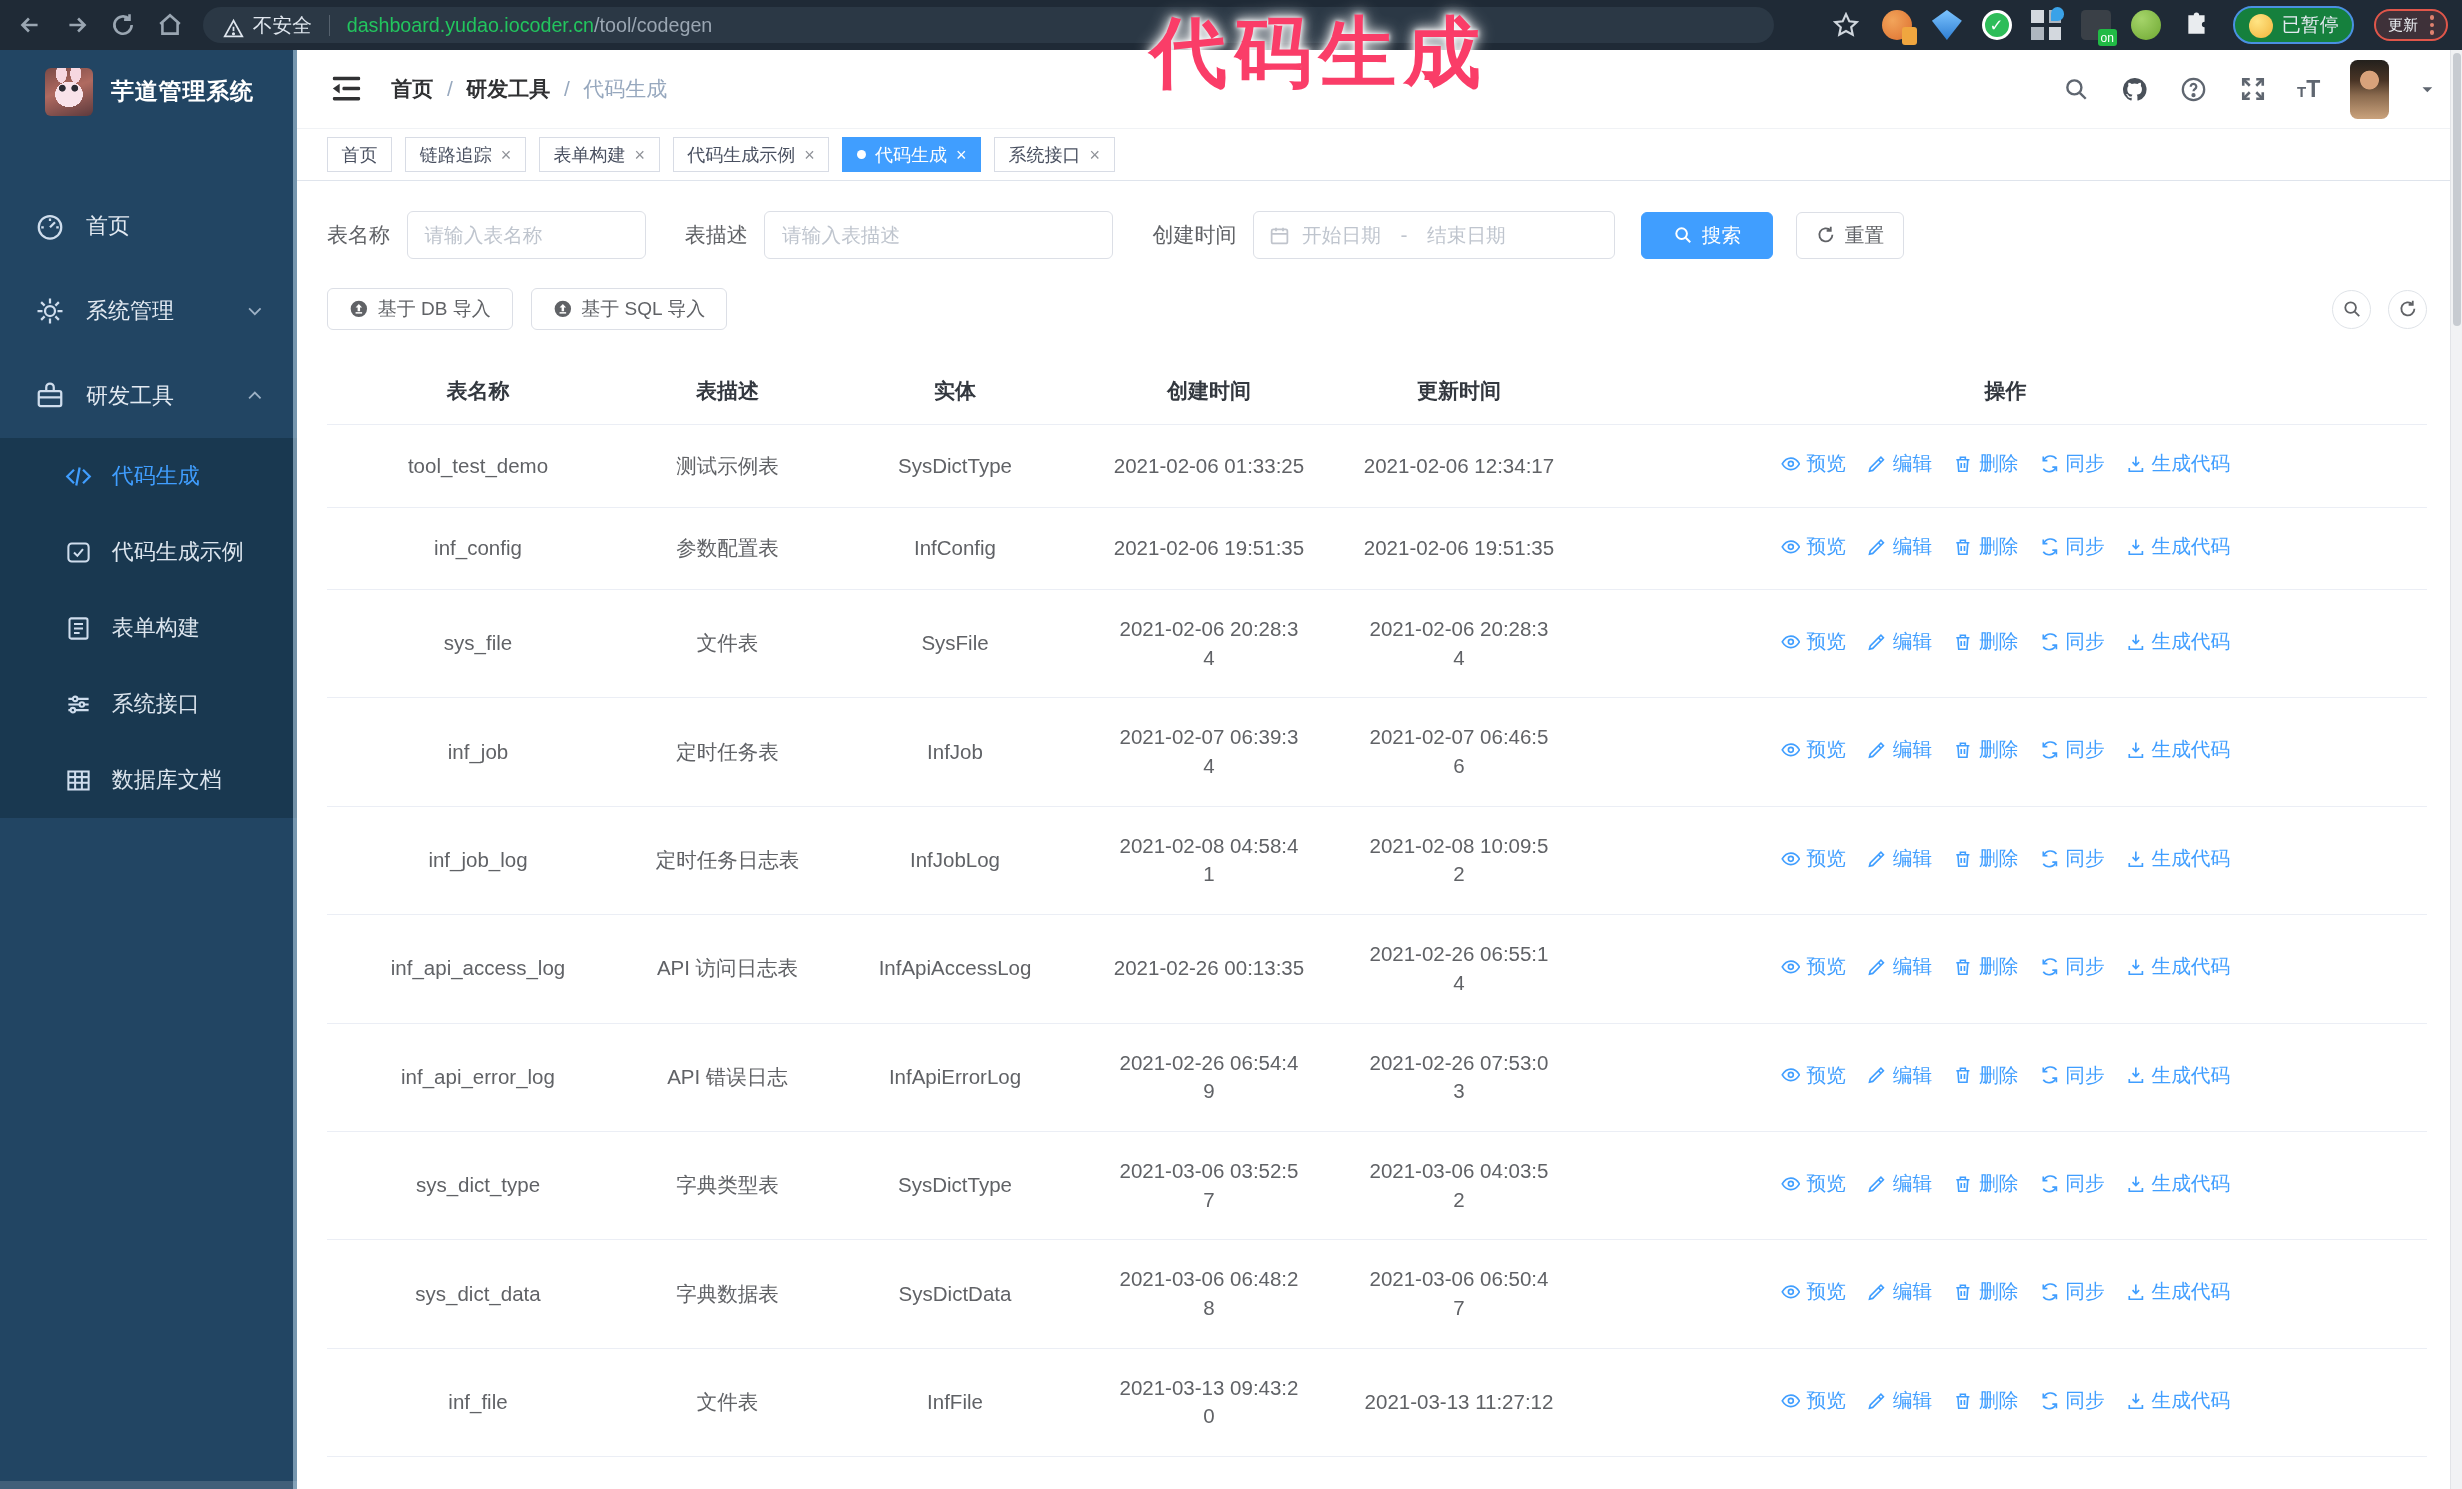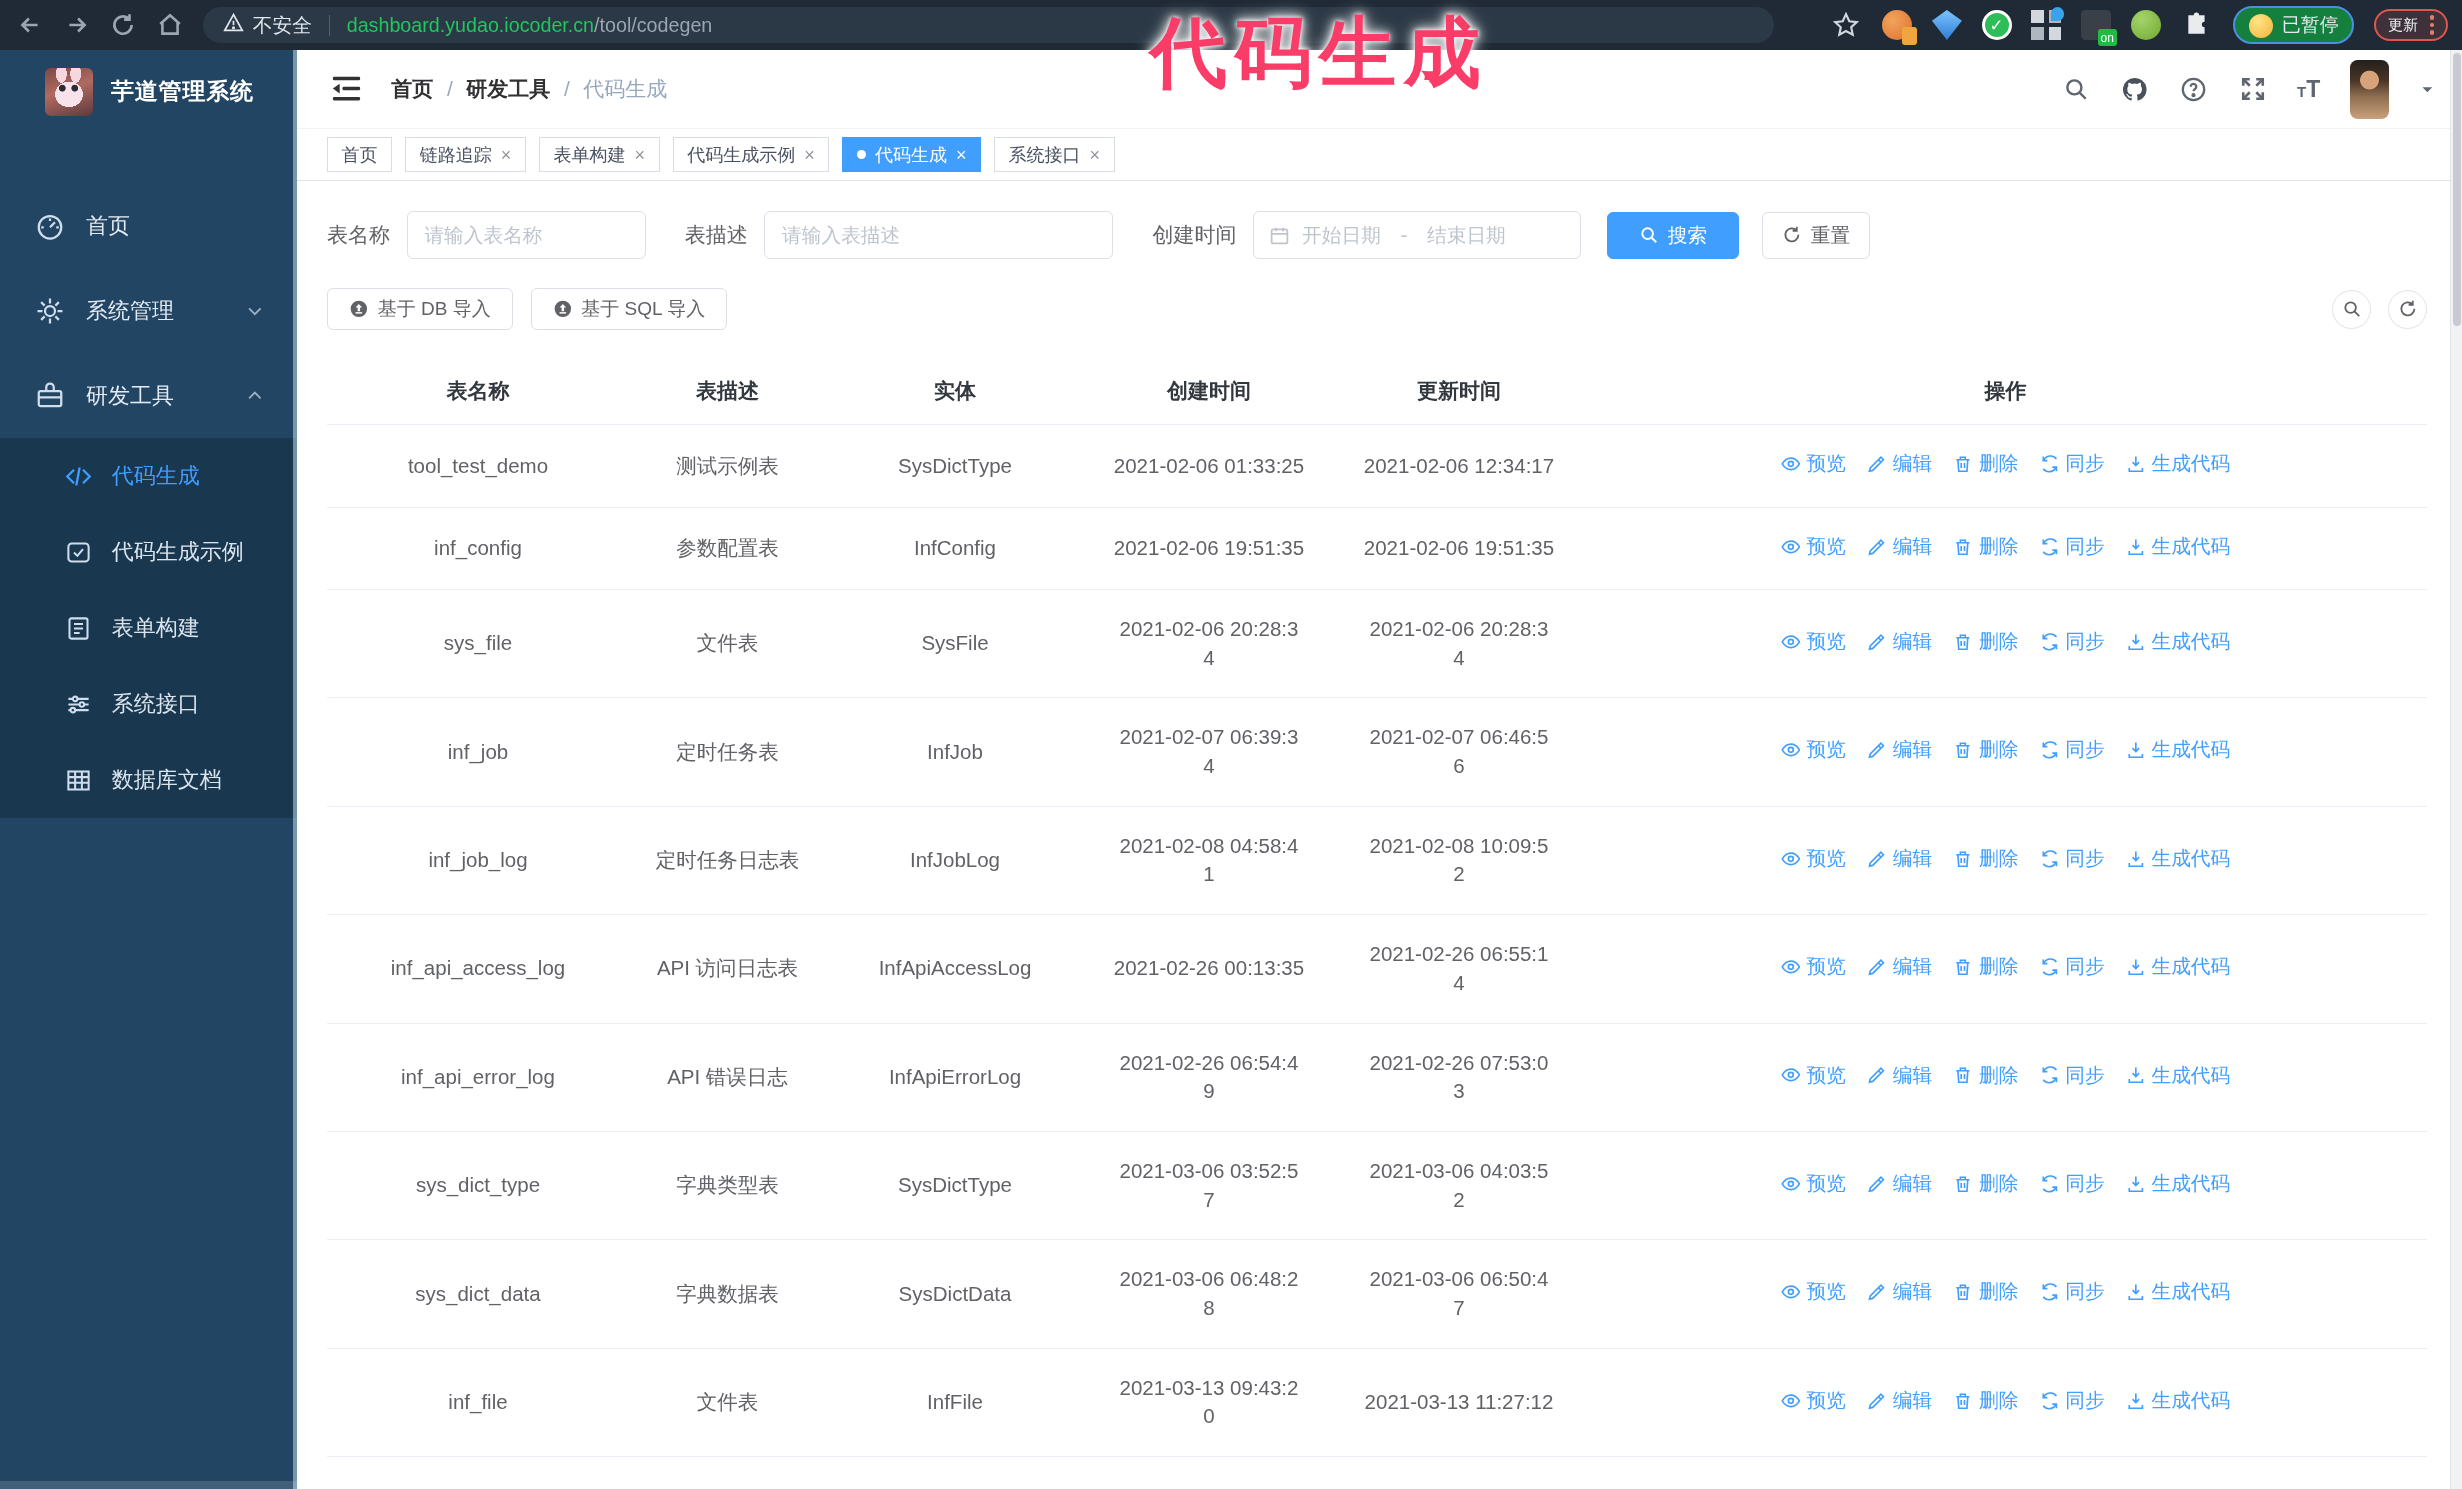--- a/index.html
+++ b/index.html
@@ -9,21 +9,21 @@
   svg { display:block; }
 
   
   .chrome { position:absolute; left:0; top:0; width:2462px; height:50px;
             background:#1f2a36; display:flex; align-items:center; z-index:5; }
   .nav-ic { width:33px; height:33px; margin-left:13.6px; display:flex; align-items:center;
             justify-content:center; color:#9aa6b2; flex:none; }
   .omnibox { margin-left:16.7px; width:1571px; height:36px; background:#2b3845;
              border-radius:18px; display:flex; align-items:center; padding:0 19.7px;
              color:#e8edf2; font-size:19.7px; flex:none; }
-  .omnibox .warn { display:flex; align-items:flex-start; gap:9px; color:#dfe6ee; }
+  .omnibox .warn { display:flex; align-items:flex-end; gap:9px; color:#dfe6ee; }
   .omni-divider { width:1.5px; height:21px; background:#55616d; margin:0 16.7px; }
   .url-host { color:#22c55e;text-align:right; }
   .url-path { color:#9aa6b2; }
   .chrome-right { margin-left:auto; display:flex; align-items:center; gap:19.7px; padding-right:13.6px; }
   .ext { width:30px; height:30px; flex:none; position:relative; }
   .ext-orange { border-radius:50%; background:radial-gradient(circle at 35% 35%,#f2a45a,#dd6f2e); }
   .ext-orange::after { content:""; position:absolute; right:-4.5px; bottom:-4.5px; width:15px; height:18px;
                        background:#f0a63f; border-radius:3px; }
   .ext-gem { background:linear-gradient(180deg,#7cc4ff,#2d7dd2); clip-path:polygon(50% 0,100% 36%,50% 100%,0 36%); }
   .ext-check { border-radius:50%; background:#2ebd59; border:3.8px solid #fff;
@@ -112,21 +112,21 @@
   .content { padding:30px 35px 0 30px; }
 
   
   .filters { display:flex; align-items:center; font-size:21px; color:#606266; }
   .f-label { margin-right:16.7px; flex:none; }
   .f-input { height:48px; border:1.5px solid #dcdfe6; border-radius:6px; padding:0 16.7px;
              font-size:19.7px; color:#606266; font-family:inherit; }
   .f-input::placeholder { color:#bfc5ce; }
   .in-name { width:239px; margin-right:39px; }
   .in-desc { width:349px; margin-right:39px; }
-  .daterange { width:328px; height:48px; border:1.5px solid #dcdfe6; border-radius:6px;
+  .daterange { width:362px; height:48px; border:1.5px solid #dcdfe6; border-radius:6px;
                display:flex; align-items:center; padding:0 15px; gap:12px; margin-right:26px; }
   .daterange .ph { color:#bfc5ce; font-size:19.7px; }
   .daterange .sep { color:#bfc5ce; margin:0 7.6px; }
   .cal-ic { color:#c0c4cc; flex:none; }
   .btn { height:47px; border-radius:6px; display:inline-flex; align-items:center; justify-content:center;
          gap:9px; font-size:19.7px; cursor:pointer; border:1.5px solid #dcdfe6; background:#fff; color:#606266; }
   .btn-primary { background:#409eff; border-color:#409eff; color:#fff; }
   .btn-search { width:132px; margin-right:23px; }
   .btn-reset { width:108px; }
 

